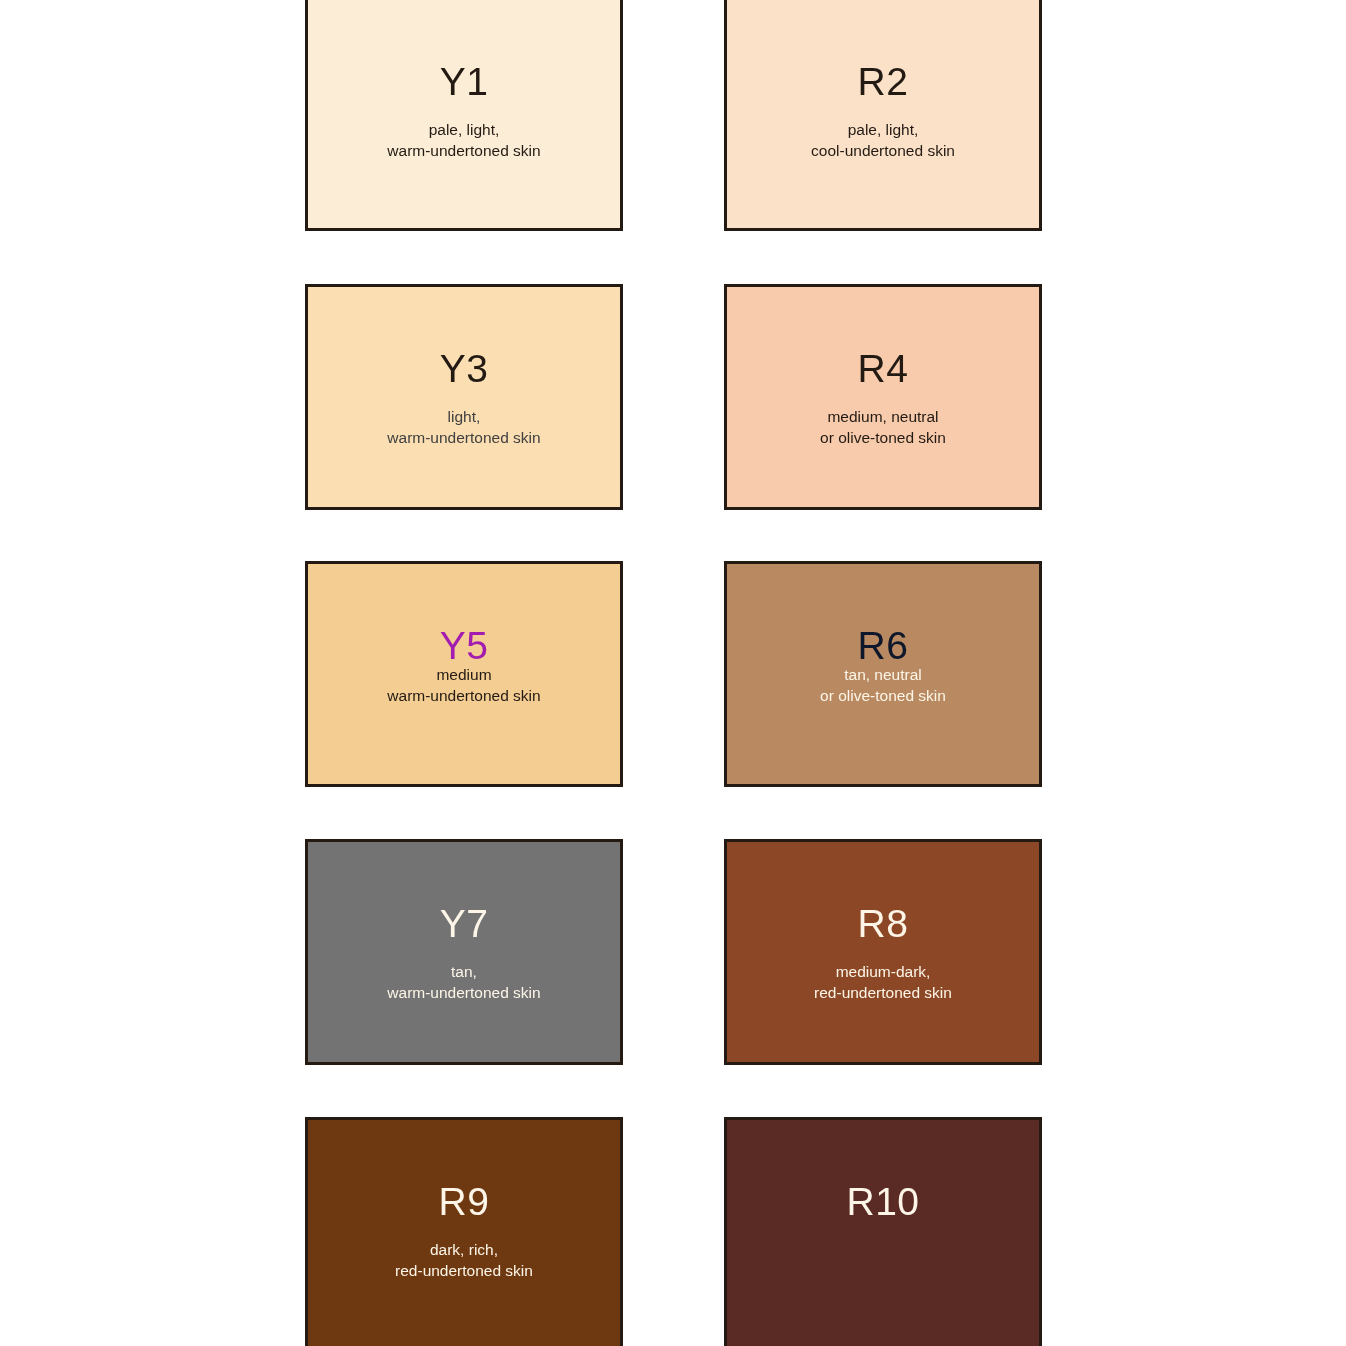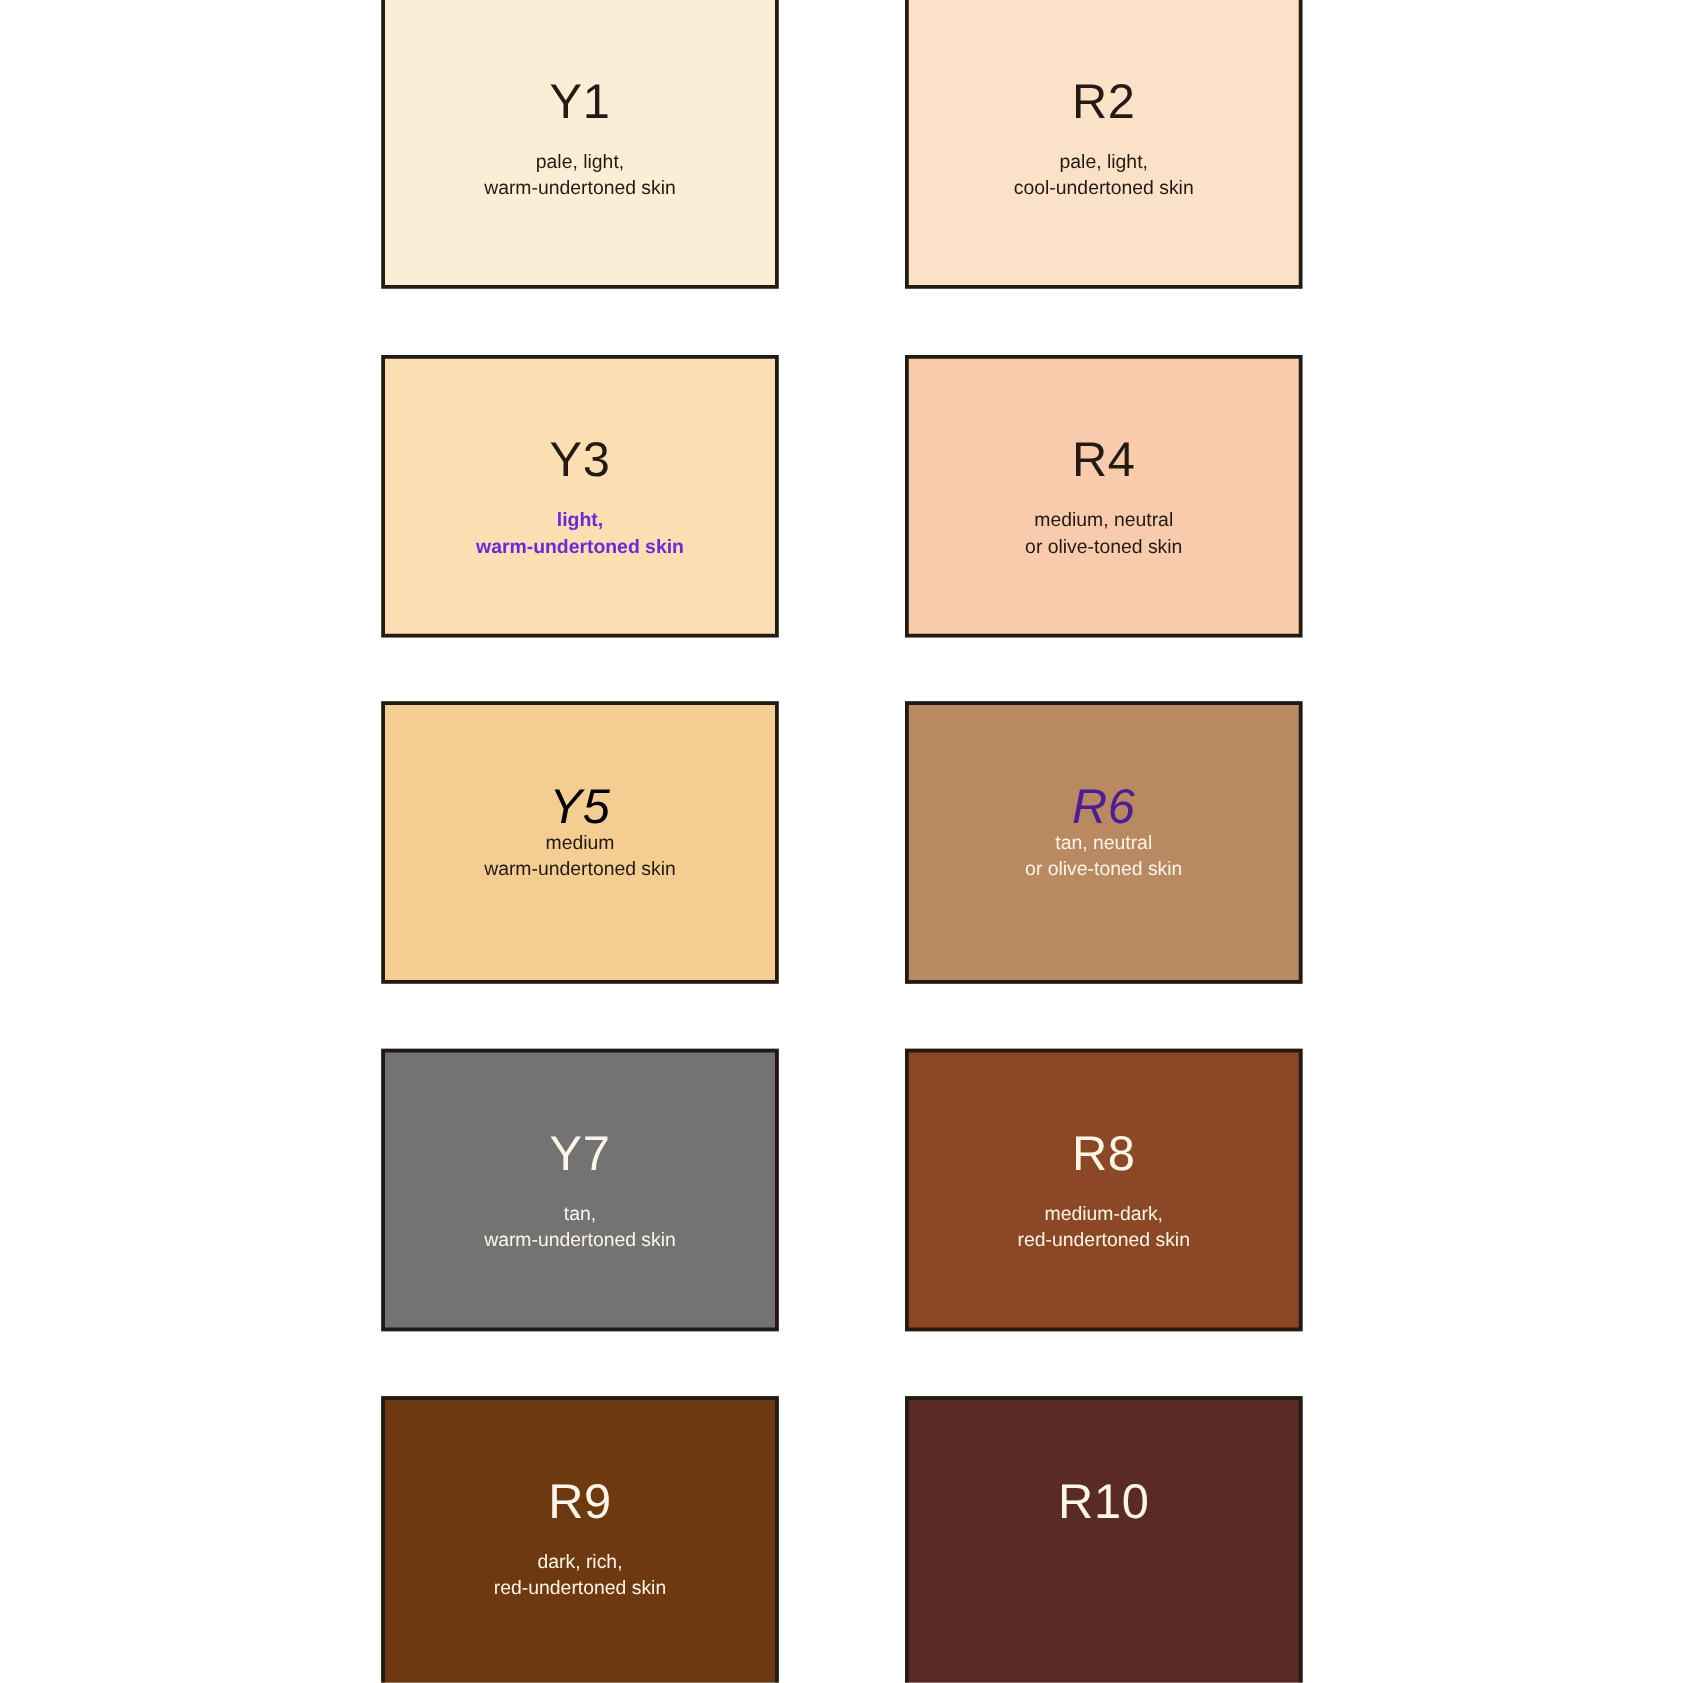--- a/index.html
+++ b/index.html
@@ -98,41 +98,41 @@
     <div class="swatch col-1 row-0" style="background: rgb(251, 225, 200); border-color: rgb(35, 26, 20);">
       <div class="swatch-inner">
         <div class="code" style="color: rgb(35, 26, 20);">R2</div>
         <div class="desc" style="color: rgb(35, 26, 20);">pale, light,
 cool-undertoned skin</div>
       </div>
     </div>
     <div class="swatch col-0 row-1" style="background: rgb(251, 222, 178); border-color: rgb(35, 26, 20);">
       <div class="swatch-inner">
         <div class="code" style="color: rgb(35, 26, 20);">Y3</div>
-        <div class="desc" style="color: #6d28d9; font-weight: bold;">light,
+        <div class="desc" style="color: #404040;">light,
 warm-undertoned skin</div>
       </div>
     </div>
     <div class="swatch col-1 row-1" style="background: rgb(247, 203, 171); border-color: rgb(35, 26, 20);">
       <div class="swatch-inner">
         <div class="code" style="color: rgb(35, 26, 20);">R4</div>
         <div class="desc" style="color: rgb(35, 26, 20);">medium, neutral
 or olive-toned skin</div>
       </div>
     </div>
     <div class="swatch col-0 row-2" style="background: rgb(244, 205, 146); border-color: rgb(35, 26, 20);">
       <div class="swatch-inner">
-        <div class="code" style="color: #000000; font-style: italic;">Y5</div>
+        <div class="code" style="color: #a21caf;">Y5</div>
         <div class="desc" style="color: rgb(35, 26, 20);">medium
 warm-undertoned skin</div>
       </div>
     </div>
     <div class="swatch col-1 row-2" style="background: rgb(185, 138, 98); border-color: rgb(35, 26, 20);">
       <div class="swatch-inner">
-        <div class="code" style="color: #4c1d95; font-style: italic;">R6</div>
+        <div class="code" style="color: #0f172a;">R6</div>
         <div class="desc" style="color: rgb(253, 246, 232);">tan, neutral
 or olive-toned skin</div>
       </div>
     </div>
     <div class="swatch col-0 row-3" style="background: #737373; border-color: rgb(35, 26, 20);">
       <div class="swatch-inner">
         <div class="code" style="color: rgb(253, 246, 232);">Y7</div>
         <div class="desc" style="color: rgb(253, 246, 232);">tan,
 warm-undertoned skin</div>
       </div>

